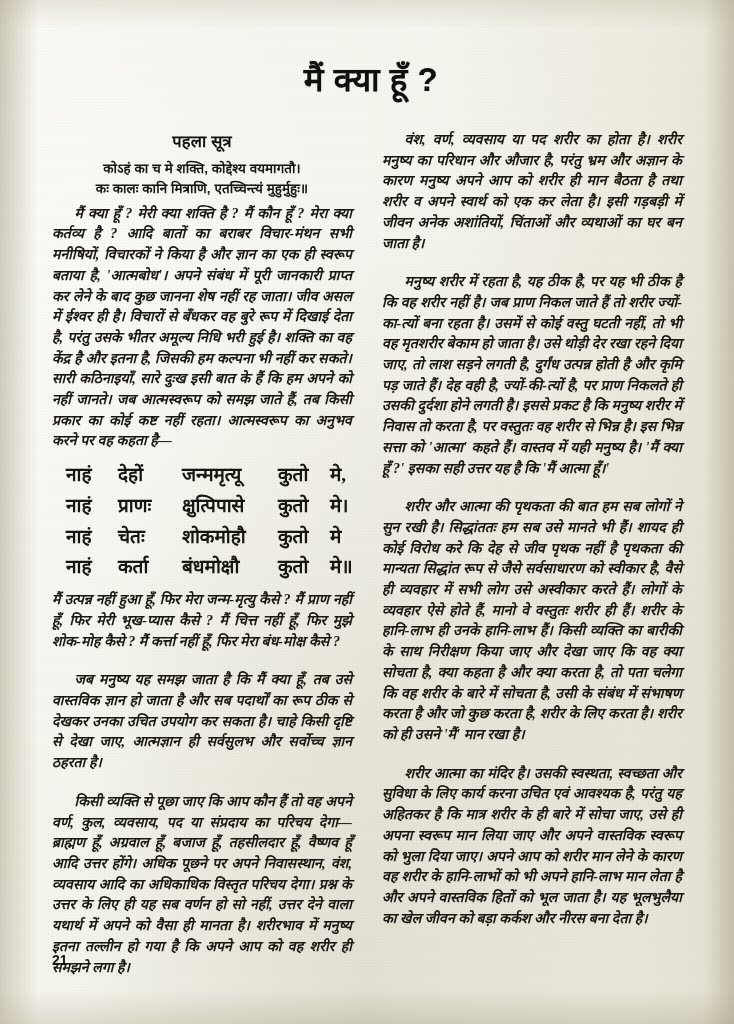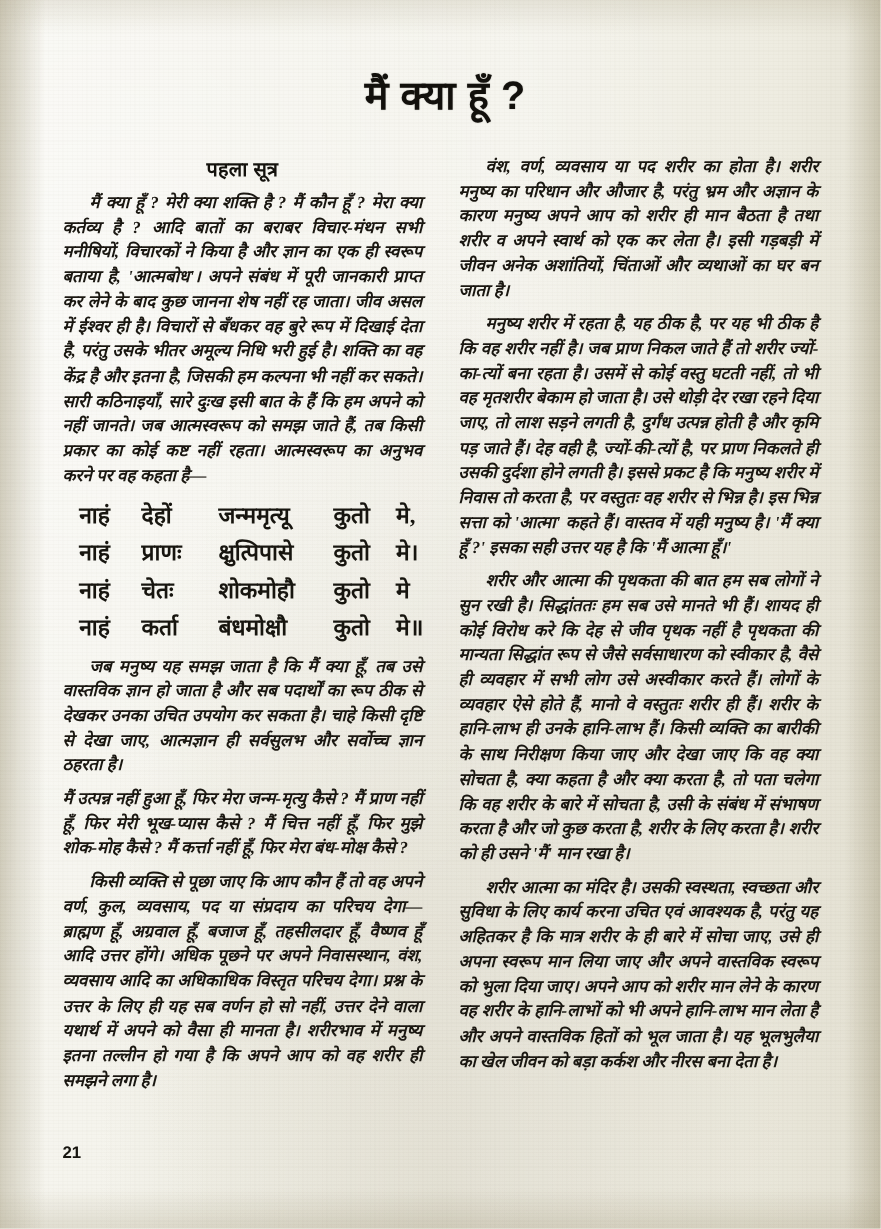--- a/index.html
+++ b/index.html
@@ -105,21 +105,21 @@
     line-height: 1.47;
     color: #1a1711;
     margin: 0;
     text-align: justify;
     text-justify: inter-word;
     letter-spacing: 0.05px;
     font-weight: 600;
     font-style: italic;
   }
   p.body.indent { text-indent: 1.6em; }
-  p.body + p.body { margin-top: 7px; }
+  p.body + p.body { margin-top: 18px; }
 
   .verse {
     margin: 9px 0 6px 0;
     padding-left: 14px;
     font-weight: bold;
     font-size: 19px;
     line-height: 1.62;
     color: #17150f;
   }
   .verse-line {
@@ -152,20 +152,22 @@
 
     <h1 class="page-title">मैं क्या हूँ ?</h1>
 
     <div class="columns">
 
       <div class="col">
 
         <h2 class="section-heading">पहला सूत्र</h2>
 
         <div class="sutra">
+          <span class="sutra-line">कोऽहं का च मे शक्ति, कोद्देश्य वयमागतौ।</span>
+          <span class="sutra-line">कः कालः कानि मित्राणि, एतच्चिन्त्यं मुहुर्मुहुः॥</span>
         </div>
 
         <p class="body indent">मैं क्या हूँ ? मेरी क्या शक्ति है ? मैं कौन हूँ ? मेरा क्या कर्तव्य है ? आदि बातों का बराबर विचार-मंथन सभी मनीषियों, विचारकों ने किया है और ज्ञान का एक ही स्वरूप बताया है, 'आत्मबोध'। अपने संबंध में पूरी जानकारी प्राप्त कर लेने के बाद कुछ जानना शेष नहीं रह जाता। जीव असल में ईश्वर ही है। विचारों से बँधकर वह बुरे रूप में दिखाई देता है, परंतु उसके भीतर अमूल्य निधि भरी हुई है। शक्ति का वह केंद्र है और इतना है, जिसकी हम कल्पना भी नहीं कर सकते। सारी कठिनाइयाँ, सारे दुःख इसी बात के हैं कि हम अपने को नहीं जानते। जब आत्मस्वरूप को समझ जाते हैं, तब किसी प्रकार का कोई कष्ट नहीं रहता। आत्मस्वरूप का अनुभव करने पर वह कहता है—</p>
 
         <div class="verse">
           <div class="verse-line">
             <span>नाहं</span>
             <span>देहों</span>
             <span>जन्ममृत्यू</span>
             <span>कुतो</span>
@@ -187,22 +189,22 @@
           </div>
           <div class="verse-line">
             <span>नाहं</span>
             <span>कर्ता</span>
             <span>बंधमोक्षौ</span>
             <span>कुतो</span>
             <span>मे॥</span>
           </div>
         </div>
 
+        <p class="body">मैं उत्पन्न नहीं हुआ हूँ, फिर मेरा जन्म-मृत्यु कैसे ? मैं प्राण नहीं हूँ, फिर मेरी भूख-प्यास कैसे ? मैं चित्त नहीं हूँ, फिर मुझे शोक-मोह कैसे ? मैं कर्त्ता नहीं हूँ, फिर मेरा बंध-मोक्ष कैसे ?</p>
         <p class="body indent">जब मनुष्य यह समझ जाता है कि मैं क्या हूँ, तब उसे वास्तविक ज्ञान हो जाता है और सब पदार्थों का रूप ठीक से देखकर उनका उचित उपयोग कर सकता है। चाहे किसी दृष्टि से देखा जाए, आत्मज्ञान ही सर्वसुलभ और सर्वोच्च ज्ञान ठहरता है।</p>
-        <p class="body">मैं उत्पन्न नहीं हुआ हूँ, फिर मेरा जन्म-मृत्यु कैसे ? मैं प्राण नहीं हूँ, फिर मेरी भूख-प्यास कैसे ? मैं चित्त नहीं हूँ, फिर मुझे शोक-मोह कैसे ? मैं कर्त्ता नहीं हूँ, फिर मेरा बंध-मोक्ष कैसे ?</p>
         <p class="body indent">किसी व्यक्ति से पूछा जाए कि आप कौन हैं तो वह अपने वर्ण, कुल, व्यवसाय, पद या संप्रदाय का परिचय देगा—ब्राह्मण हूँ, अग्रवाल हूँ, बजाज हूँ, तहसीलदार हूँ, वैष्णव हूँ आदि उत्तर होंगे। अधिक पूछने पर अपने निवासस्थान, वंश, व्यवसाय आदि का अधिकाधिक विस्तृत परिचय देगा। प्रश्न के उत्तर के लिए ही यह सब वर्णन हो सो नहीं, उत्तर देने वाला यथार्थ में अपने को वैसा ही मानता है। शरीरभाव में मनुष्य इतना तल्लीन हो गया है कि अपने आप को वह शरीर ही समझने लगा है।</p>
       </div>
 
       <div class="col">
         <p class="body indent">वंश, वर्ण, व्यवसाय या पद शरीर का होता है। शरीर मनुष्य का परिधान और औजार है, परंतु भ्रम और अज्ञान के कारण मनुष्य अपने आप को शरीर ही मान बैठता है तथा शरीर व अपने स्वार्थ को एक कर लेता है। इसी गड़बड़ी में जीवन अनेक अशांतियों, चिंताओं और व्यथाओं का घर बन जाता है।</p>
         <p class="body indent">मनुष्य शरीर में रहता है, यह ठीक है, पर यह भी ठीक है कि वह शरीर नहीं है। जब प्राण निकल जाते हैं तो शरीर ज्यों-का-त्यों बना रहता है। उसमें से कोई वस्तु घटती नहीं, तो भी वह मृतशरीर बेकाम हो जाता है। उसे थोड़ी देर रखा रहने दिया जाए, तो लाश सड़ने लगती है, दुर्गंध उत्पन्न होती है और कृमि पड़ जाते हैं। देह वही है, ज्यों-की-त्यों है, पर प्राण निकलते ही उसकी दुर्दशा होने लगती है। इससे प्रकट है कि मनुष्य शरीर में निवास तो करता है, पर वस्तुतः वह शरीर से भिन्न है। इस भिन्न सत्ता को 'आत्मा' कहते हैं। वास्तव में यही मनुष्य है। 'मैं क्या हूँ ?' इसका सही उत्तर यह है कि 'मैं आत्मा हूँ।'</p>
         <p class="body indent">शरीर और आत्मा की पृथकता की बात हम सब लोगों ने सुन रखी है। सिद्धांततः हम सब उसे मानते भी हैं। शायद ही कोई विरोध करे कि देह से जीव पृथक नहीं है पृथकता की मान्यता सिद्धांत रूप से जैसे सर्वसाधारण को स्वीकार है, वैसे ही व्यवहार में सभी लोग उसे अस्वीकार करते हैं। लोगों के व्यवहार ऐसे होते हैं, मानो वे वस्तुतः शरीर ही हैं। शरीर के हानि-लाभ ही उनके हानि-लाभ हैं। किसी व्यक्ति का बारीकी के साथ निरीक्षण किया जाए और देखा जाए कि वह क्या सोचता है, क्या कहता है और क्या करता है, तो पता चलेगा कि वह शरीर के बारे में सोचता है, उसी के संबंध में संभाषण करता है और जो कुछ करता है, शरीर के लिए करता है। शरीर को ही उसने 'मैं' मान रखा है।</p>
         <p class="body indent">शरीर आत्मा का मंदिर है। उसकी स्वस्थता, स्वच्छता और सुविधा के लिए कार्य करना उचित एवं आवश्यक है, परंतु यह अहितकर है कि मात्र शरीर के ही बारे में सोचा जाए, उसे ही अपना स्वरूप मान लिया जाए और अपने वास्तविक स्वरूप को भुला दिया जाए। अपने आप को शरीर मान लेने के कारण वह शरीर के हानि-लाभों को भी अपने हानि-लाभ मान लेता है और अपने वास्तविक हितों को भूल जाता है। यह भूलभुलैया का खेल जीवन को बड़ा कर्कश और नीरस बना देता है।</p>
       </div>
 

